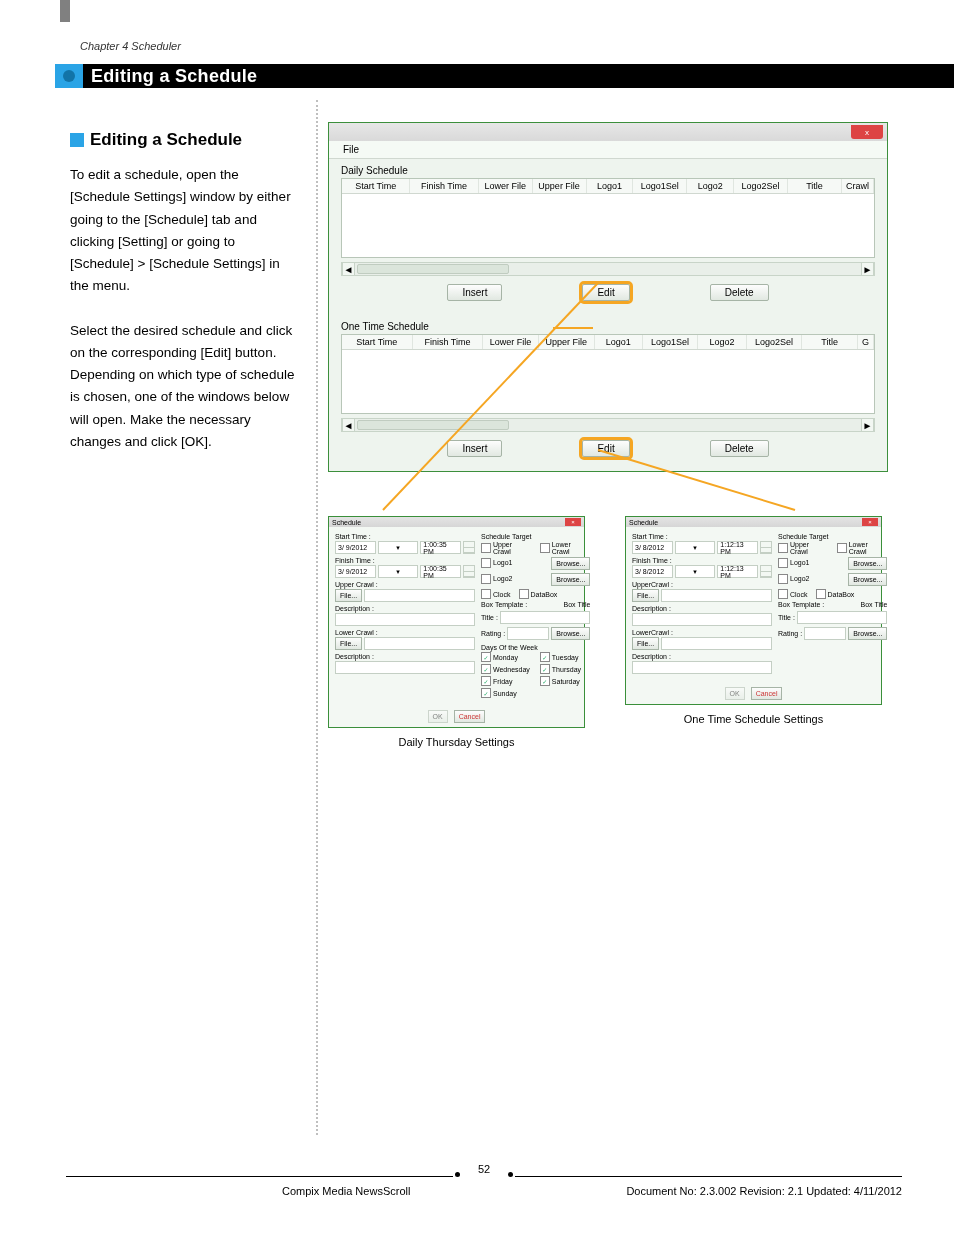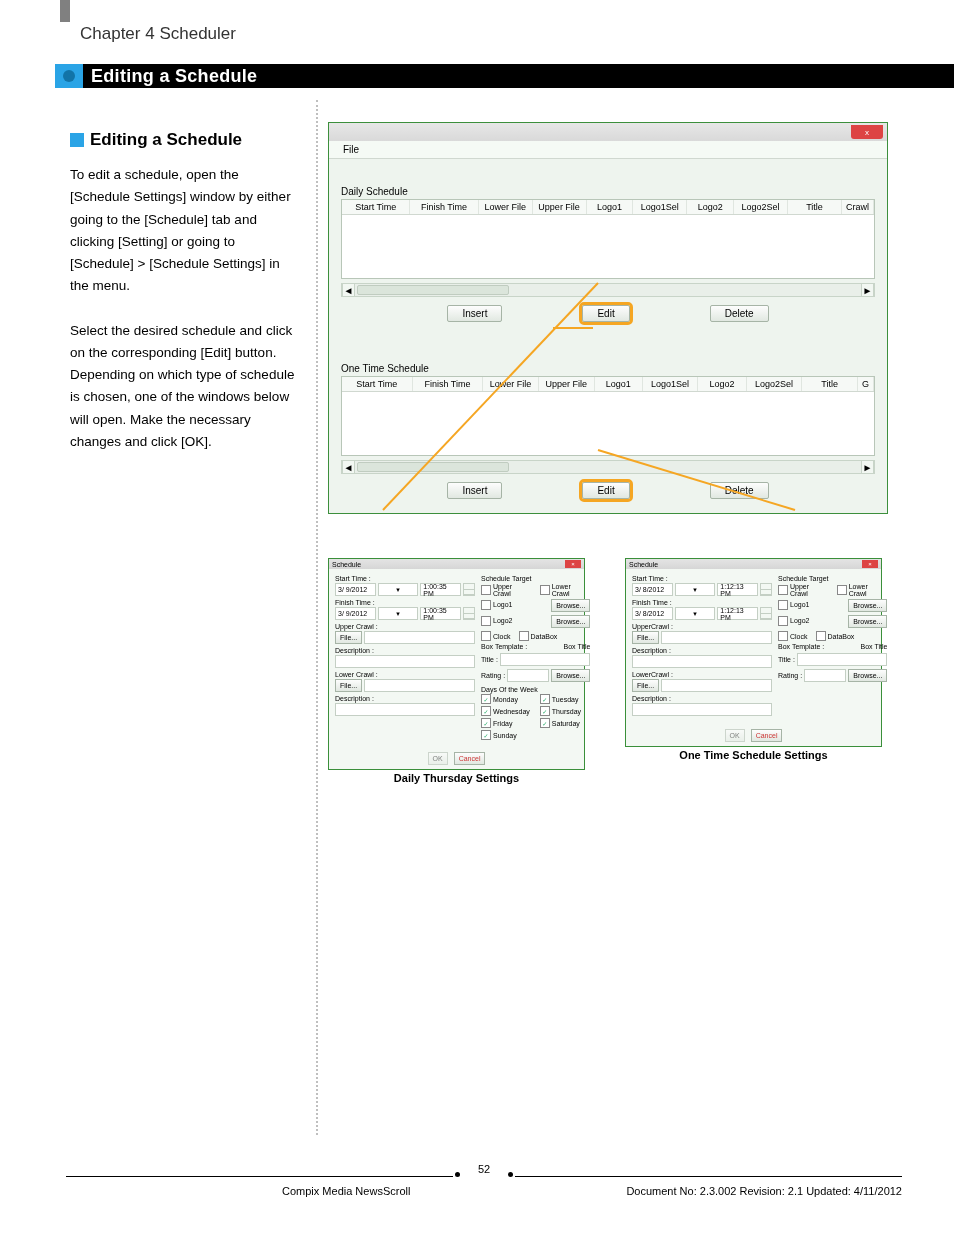--- a/index.html
+++ b/index.html
@@ -18,23 +18,24 @@
     position: absolute;
     left: 60px;
     top: 0;
     width: 10px;
     height: 22px;
     background: #808080;
   }
   .chapter-line {
     position: absolute;
     left: 80px;
-    top: 24px;
-    font-size: 17px;
+    top: 40px;
+    font-size: 11px;
     color: #333;
+    font-style: italic;
   }
   .title-bar {
     position: absolute;
     left: 55px;
     top: 64px;
     right: 0;
     height: 24px;
     background: #000;
     display: flex;
     align-items: center;
@@ -132,21 +133,20 @@
     border-radius:0 0 3px 3px;
   }
   .menu-row {
     background:#f5faf5;
     padding:3px 14px;
     font-size:10px;
     border-bottom:1px solid #d0d8d0;
   }
   .sched-section {
     padding: 6px 12px 0 12px;
-    margin-top: 21px;
   }
   .sched-label { font-size:10px; margin-bottom:2px;}
   .grid {
     background:#fff;
     border:1px solid #b8c6b8;
     height:78px;
     position:relative;
   }
   .grid-head {
     display:flex;
@@ -224,21 +224,21 @@
   .fld-lbl{font-size:7px;margin-bottom:1px;}
   .fld-inline{display:flex;gap:2px;align-items:center;margin-bottom:3px;}
   .inp{border:1px solid #c4cfc4;background:#fff;height:11px;flex:1;font-size:7px;padding:0 2px;display:flex;align-items:center;}
   .spn{width:10px;height:11px;border:1px solid #c4cfc4;display:flex;flex-direction:column;}
   .spn div{flex:1;border-bottom:1px solid #c4cfc4;}
   .mini-btn{border:1px solid #a6b4a6;background:linear-gradient(#fdfdfd,#e1e8e1);font-size:7px;padding:0 4px;height:11px;display:flex;align-items:center;}
   .chk{display:flex;align-items:center;gap:2px;font-size:7px;margin-bottom:2px;}
   .cb{width:8px;height:8px;border:1px solid #888;background:#fff;display:inline-flex;align-items:center;justify-content:center;font-size:6px;color:#2a6;}
   .dlg-bot{display:flex;justify-content:center;gap:6px;padding:4px 0;}
   .dlg-caption{
-    text-align:center;font-weight:bold;font-size:11px;margin-top:2px;
+    text-align:center;font-weight:normal;font-size:11px;margin-top:8px;
   }
 
   
   .footer {
     position:absolute;
     left:66px; right:52px; bottom:38px;
     font-size:11px;
   }
   .footer-line {
     display:flex;

